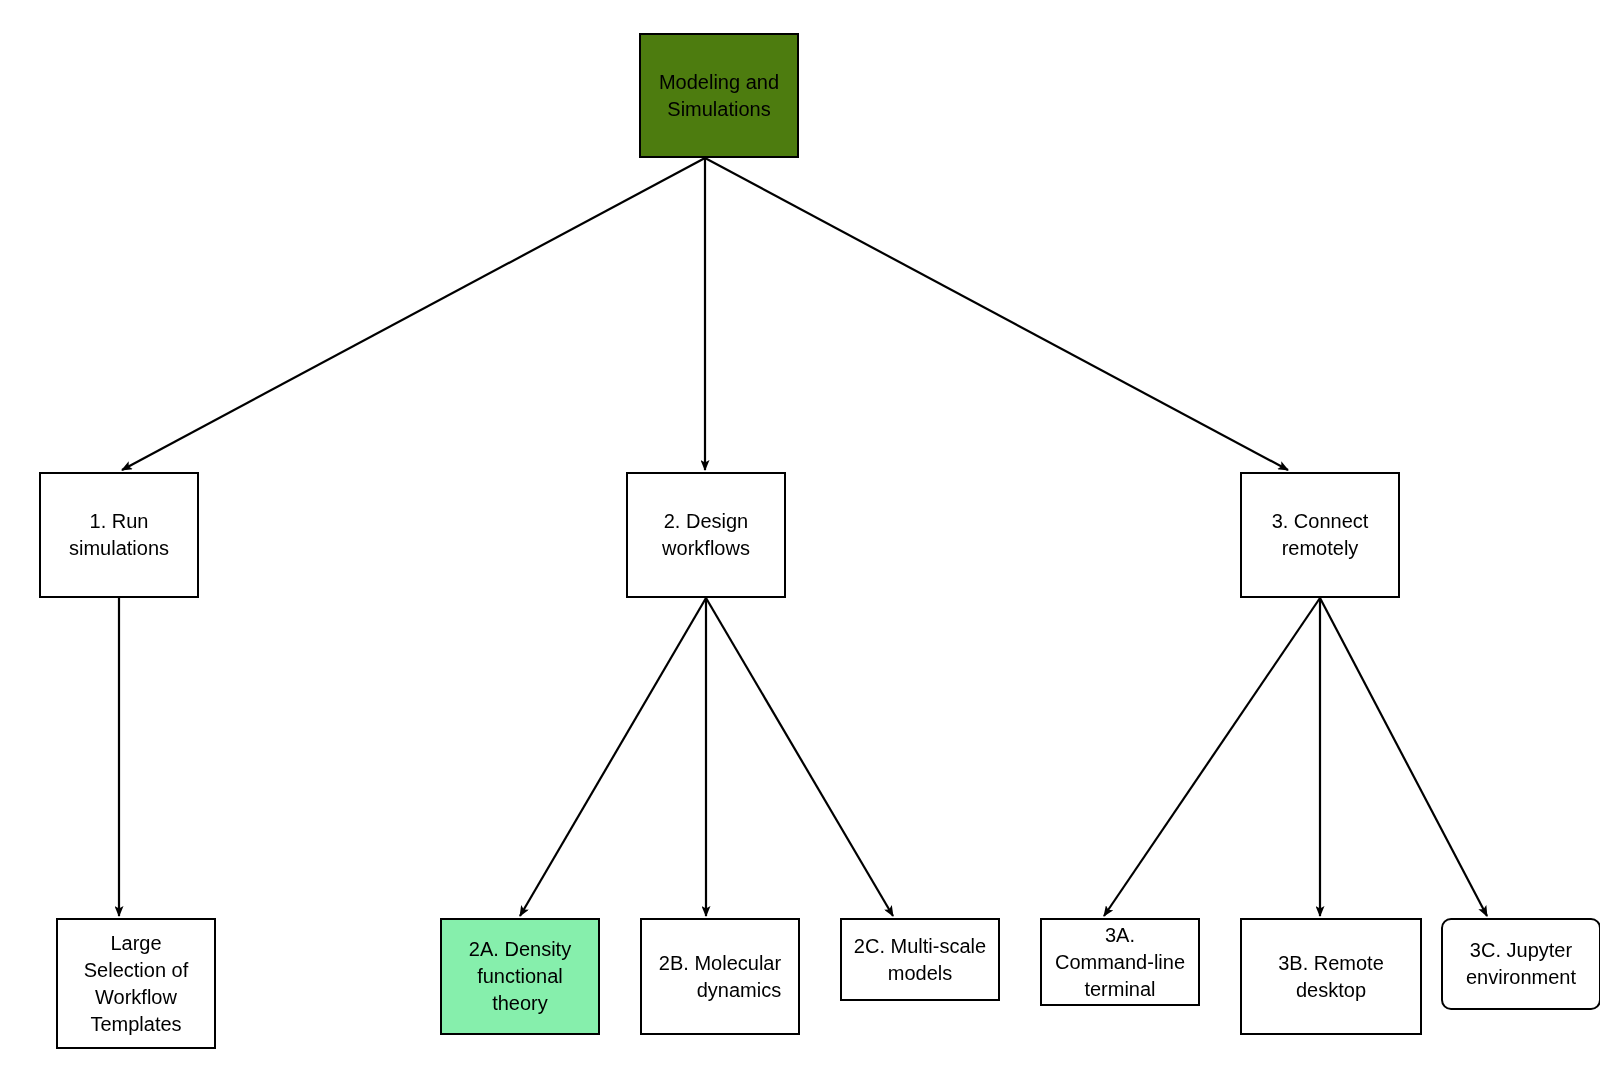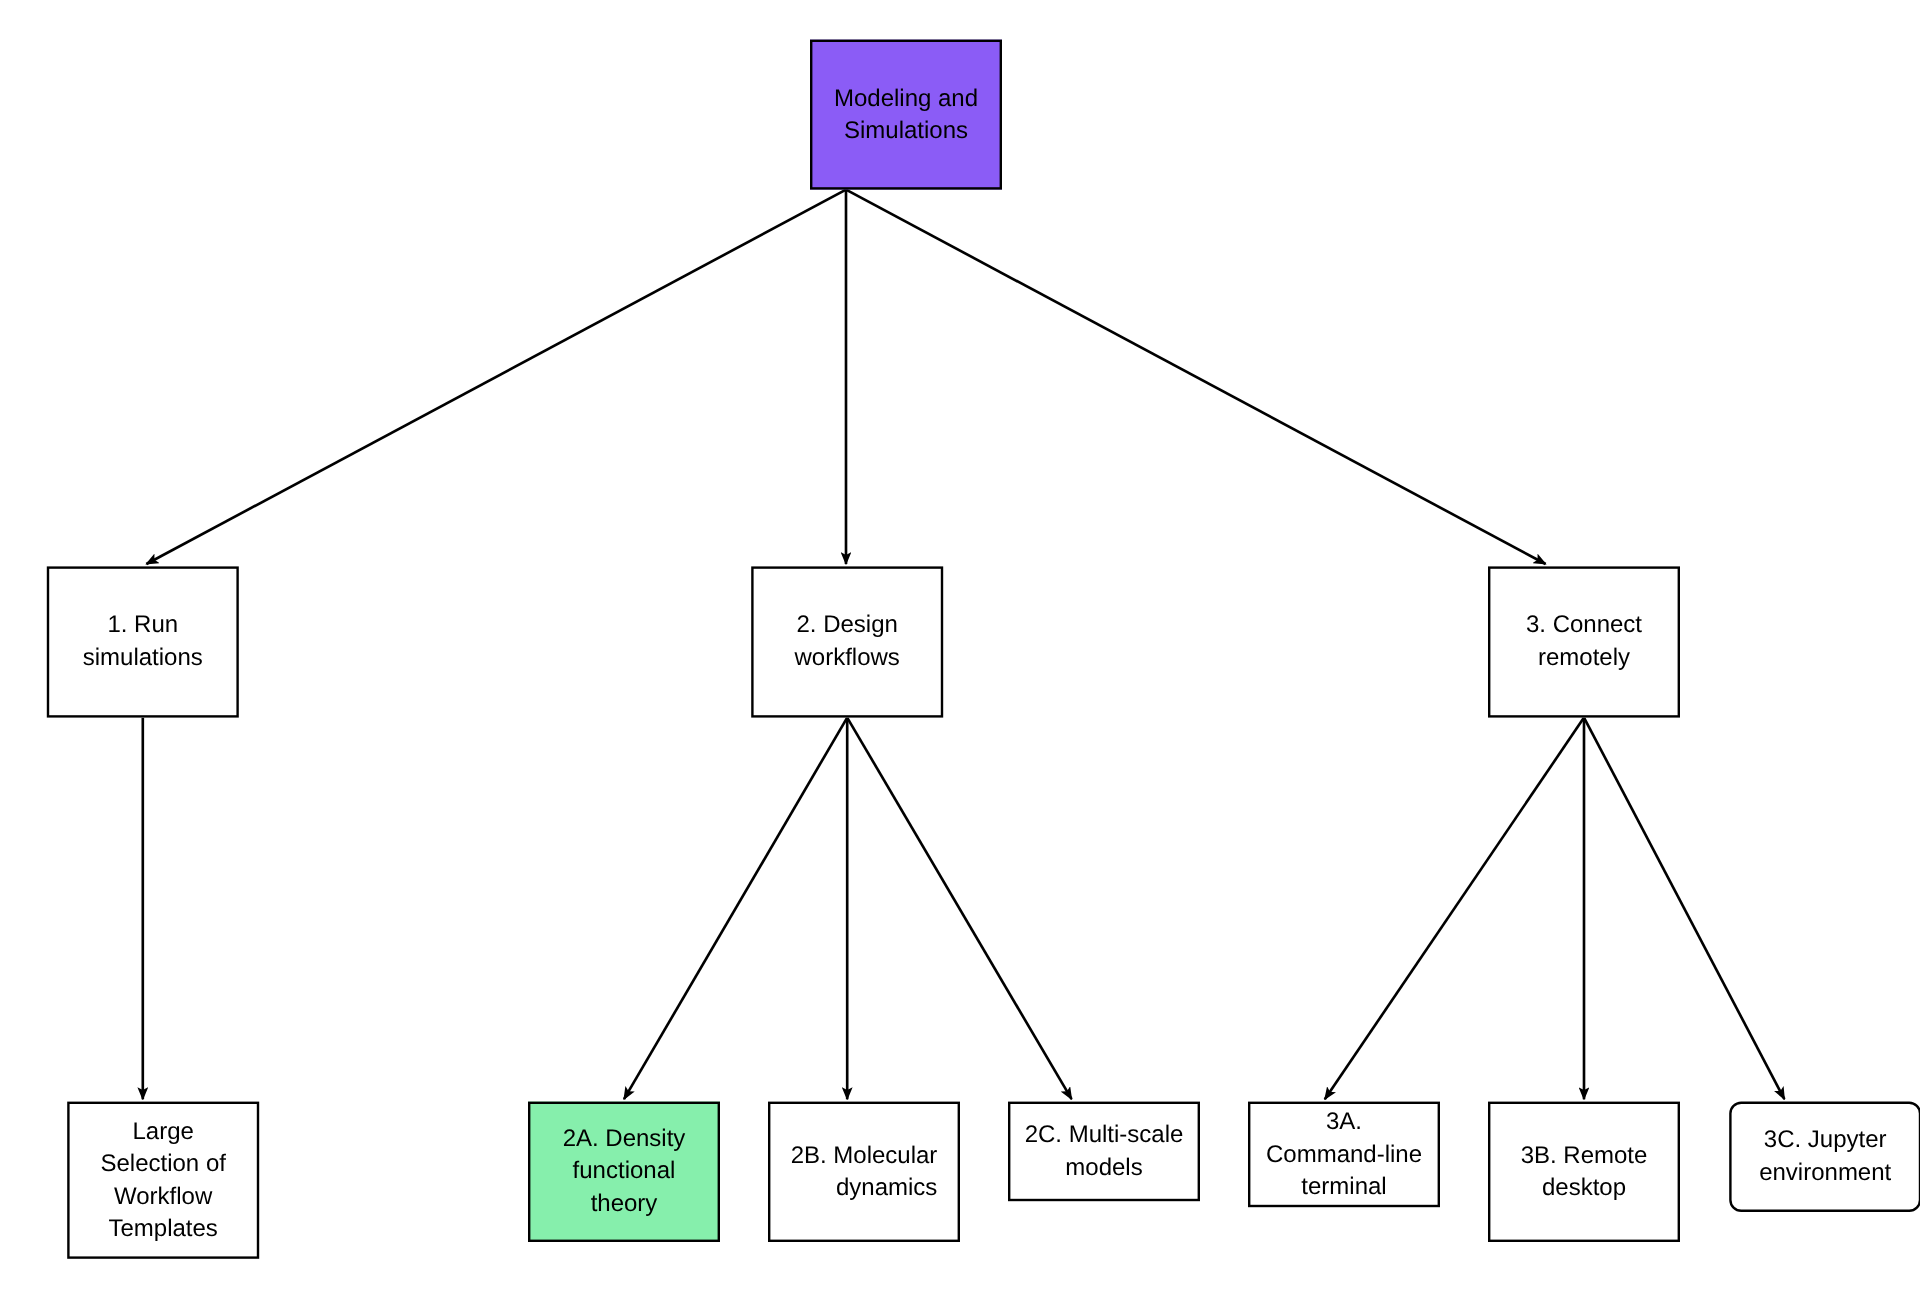--- a/index.html
+++ b/index.html
@@ -64,21 +64,21 @@
         <line x1="706" y1="598" x2="520" y2="916" stroke="#000000" stroke-width="2.2" marker-end="url(#arrowhead)"></line>
         <line x1="706" y1="598" x2="706" y2="916" stroke="#000000" stroke-width="2.2" marker-end="url(#arrowhead)"></line>
         <line x1="706" y1="598" x2="893" y2="916" stroke="#000000" stroke-width="2.2" marker-end="url(#arrowhead)"></line>
         <line x1="1320" y1="598" x2="1104" y2="916" stroke="#000000" stroke-width="2.2" marker-end="url(#arrowhead)"></line>
         <line x1="1320" y1="598" x2="1320" y2="916" stroke="#000000" stroke-width="2.2" marker-end="url(#arrowhead)"></line>
         <line x1="1320" y1="598" x2="1487" y2="916" stroke="#000000" stroke-width="2.2" marker-end="url(#arrowhead)"></line>
       </g>
   </svg>
 
   <div id="node-layer">
-      <div class="node" style="left: 639px; top: 33px; width: 160px; height: 125px; border-color: rgb(0, 0, 0); background: #8b5cf6; margin-left: 36px;">
+      <div class="node" style="left: 639px; top: 33px; width: 160px; height: 125px; border-color: rgb(0, 0, 0); background: #4d7c0f;">
         <span class="label">Modeling and
 Simulations</span>
       </div>
       <div class="node" style="left: 39px; top: 472px; width: 160px; height: 126px; border-color: rgb(0, 0, 0); background: rgb(255, 255, 255);">
         <span class="label">1. Run
 simulations</span>
       </div>
       <div class="node" style="left: 626px; top: 472px; width: 160px; height: 126px; border-color: rgb(0, 0, 0); background: rgb(255, 255, 255);">
         <span class="label">2. Design
 workflows</span>
@@ -104,21 +104,21 @@
       </div>
       <div class="node" style="left: 840px; top: 918px; width: 160px; height: 83px; border-color: rgb(0, 0, 0); background: rgb(255, 255, 255);">
         <span class="label">2C. Multi-scale
 models</span>
       </div>
       <div class="node" style="left: 1040px; top: 918px; width: 160px; height: 88px; border-color: rgb(0, 0, 0); background: rgb(255, 255, 255);">
         <span class="label">3A.
 Command-line
 terminal</span>
       </div>
-      <div class="node" style="left: 1240px; top: 918px; width: 160px; height: 117px; border-color: rgb(0, 0, 0); background: rgb(255, 255, 255);">
+      <div class="node" style="left: 1240px; top: 918px; width: 182px; height: 117px; border-color: rgb(0, 0, 0); background: rgb(255, 255, 255);">
         <span class="label">3B. Remote
 desktop</span>
       </div>
       <div class="node" style="left: 1441px; top: 918px; width: 160px; height: 92px; border-color: rgb(0, 0, 0); background: rgb(255, 255, 255); border-radius: 10px;">
         <span class="label">3C. Jupyter
 environment</span>
       </div>
     </div>
 
 </div>

